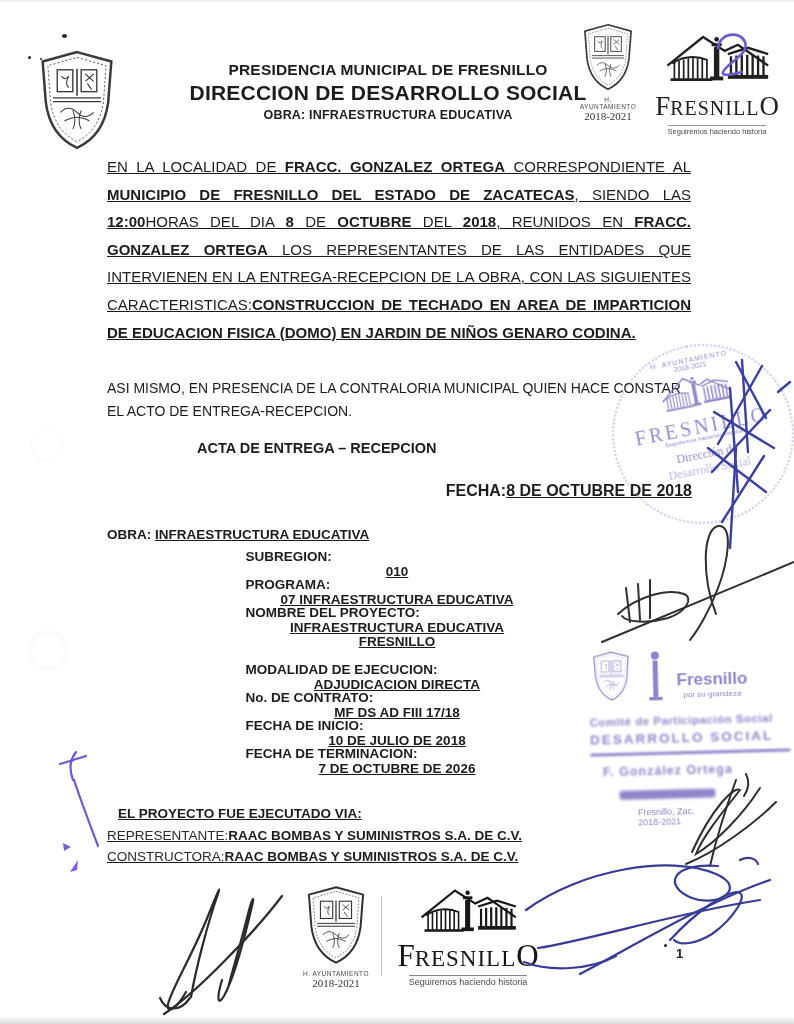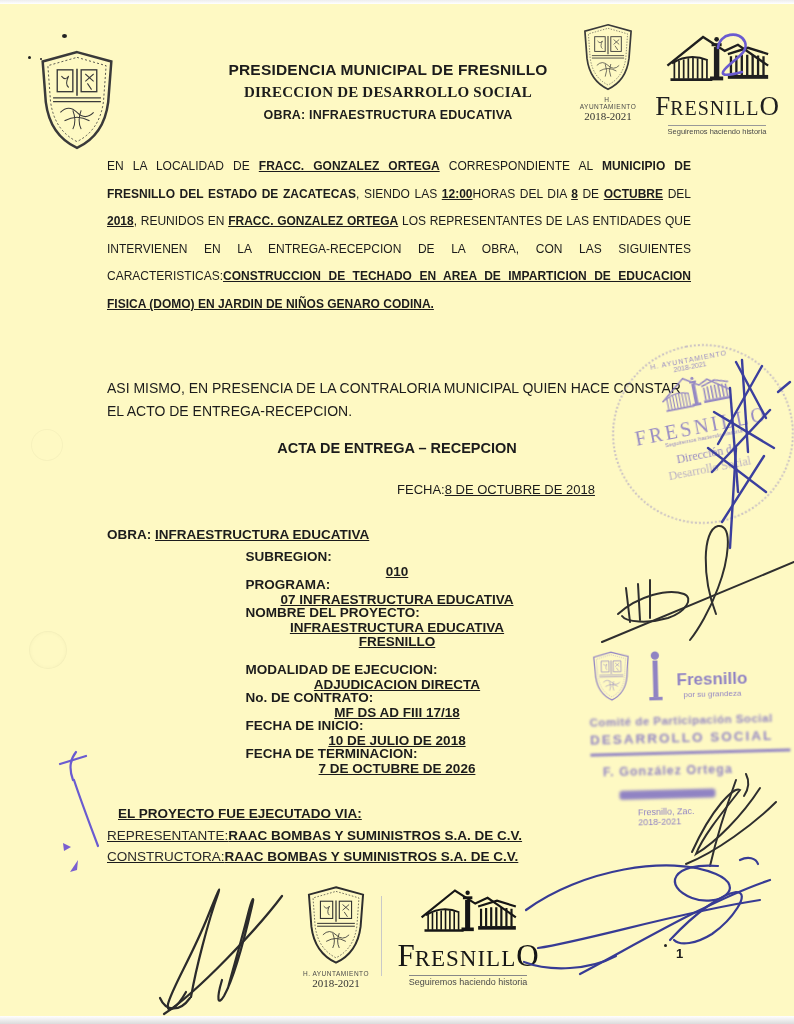--- a/index.html
+++ b/index.html
@@ -1,52 +1,52 @@
 <!DOCTYPE html>
 <html style="--stamp: #8577c4; --ink-blue: #373b94; --ink-black: #2b2b2b; --logo-black: #1f1f1f;"><head>
 <meta charset="utf-8">
 <style>
   html,body{margin:0;padding:0;background:#9a9a9a;}
   .page{
-    position:relative;width:794px;height:1024px;background:#fef9c3;overflow:hidden;
+    position:relative;width:794px;height:1024px;background:#ffffff;overflow:hidden;
     font-family:"Liberation Sans",sans-serif;color:#1c1c1c;margin:0 auto;
   }
   .page::after{content:"";position:absolute;left:0;right:0;bottom:0;height:8px;
     background:linear-gradient(#fff, #dcdcdc);pointer-events:none;}
   .page::before{content:"";position:absolute;left:0;right:0;top:0;height:4px;
     background:linear-gradient(#ededed,#fff);pointer-events:none;}
   .abs{position:absolute;}
 
   
   .coat{left:34px;top:48px;width:86px;height:104px;color:#3a3a3a;}
   .hdr{left:160px;top:58px;width:456px;text-align:center;font-weight:bold;letter-spacing:.2px;}
   .hdr .l1{font-size:15.5px;line-height:23px;}
-  .hdr .l2{font-size:15px;line-height:23px;font-family:Liberation Serif, serif;}
+  .hdr .l2{font-size:21px;line-height:23px;}
   .hdr .l3{font-size:12.5px;line-height:22px;}
   .rshield{left:576px;top:22px;width:64px;text-align:center;color:#3a3a3a;}
   .rshield svg{width:56px;height:70px;}
   .cap1{font-size:6.5px;letter-spacing:.5px;color:#4a4a4a;}
   .cap2{font-size:11px;font-family:"Liberation Serif",serif;color:#333;}
   .toplogo{left:648px;top:30px;width:138px;text-align:center;color:#1f1f1f;}
   .toplogo svg{width:112px;height:62px;}
   .logotype{font-family:"Liberation Serif",serif;line-height:20px;white-space:nowrap;}
   .logotype .big{font-size:27px;}
   .logotype .mid{font-size:20px;letter-spacing:1px;}
   .tagline{font-size:7.5px;color:#4a4a4a;margin-top:1px;}
   .toplogo .tagline{border-top:1px solid #999;display:inline-block;padding-top:1px;}
 
   
-  .intro{left:107px;top:153px;width:584px;font-size:12px;line-height:27.6px;
-    text-align:justify;margin:0;}
+  .intro{left:107px;top:153px;width:584px;font-size:15px;line-height:27.6px;
+    text-align:justify;margin:0;text-decoration:underline;}
   .seg-r{font-weight:400;}
   .seg-b{font-weight:700;}
   .seg-bu{font-weight:700;text-decoration:underline;}
   .presence{left:107px;top:377px;width:586px;font-size:14px;line-height:23px;margin:0;}
-  .doctitle{left:197px;top:440px;width:400px;text-align:center;font-weight:bold;font-size:14.5px;}
-  .dateline{left:300px;top:482px;width:392px;text-align:center;font-weight:normal;font-size:13px;}
+  .doctitle{left:197px;top:440px;width:400px;text-align:left;font-weight:bold;font-size:14.5px;}
+  .dateline{left:300px;top:482px;width:392px;text-align:right;font-weight:bold;font-size:16px;}
   .dateline .u{text-decoration:underline;}
 
   
   .obra{left:107px;top:527px;font-weight:bold;font-size:13.5px;}
   .obra .u{text-decoration:underline;}
   .formrows{left:117px;top:549px;width:560px;}
   .form-row{height:28.2px;display:flex;align-items:center;font-weight:bold;font-size:13.5px;flex-direction:column;}
   .form-label{width:303px;flex:none;}
   .form-value{text-decoration:underline;}
   .execblock{left:107px;top:803px;width:560px;font-size:13.5px;line-height:21.5px;text-decoration:underline;}

